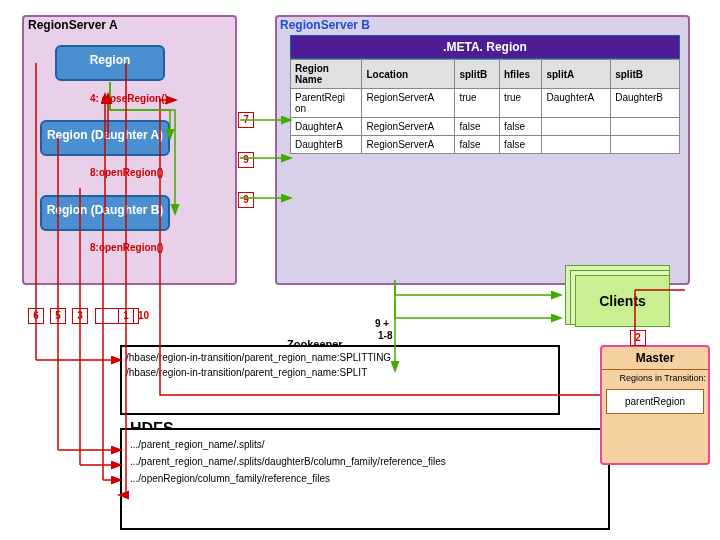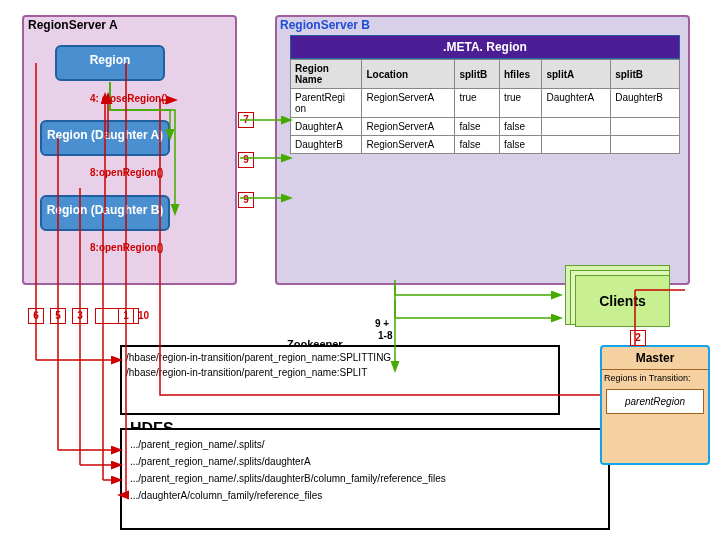--- a/index.html
+++ b/index.html
@@ -222,43 +222,42 @@
     }
 
     
     .master-box {
       position: absolute;
       left: 600px;
       top: 345px;
       width: 110px;
       height: 120px;
       background: #f5d0a0;
-      border: 2px solid #0ea5e9;
+      border: 2px solid #ec4899;
       border-radius: 4px;
     }
     .master-label {
       text-align: center;
       font-weight: bold;
       font-size: 12px;
       padding: 4px 0;
       border-bottom: 1px solid #a06020;
     }
     .regions-in-transition-label {
       font-size: 9px;
-      text-align: left;
+      text-align: right;
       padding: 3px 2px 2px;
     }
     .parent-region-box {
       margin: 4px;
       border: 1px solid #a06020;
       background: #fff;
       text-align: center;
       font-size: 10px;
       padding: 6px 14px;
-      font-style: italic;
     }
 
     
     .num-label {
       position: absolute;
       background: #fff;
       border: 1px solid #c00;
       color: #c00;
       font-weight: bold;
       font-size: 10px;
@@ -357,23 +356,22 @@
   <div class="zookeeper-box"></div>
   <div class="zookeeper-text">
     <div>/hbase/region-in-transition/parent_region_name:SPLITTING</div>
     <div>/hbase/region-in-transition/parent_region_name:SPLIT</div>
   </div>
 
   <div class="hdfs-label">HDFS</div>
   <div class="hdfs-box"></div>
   <div class="hdfs-text">
     <div>.../parent_region_name/.splits/</div>
-    <div>.../parent_region_name/.splits/daughterA</div>
     <div>.../parent_region_name/.splits/daughterB/column_family/reference_files</div>
-    <div>.../daughterA/column_family/reference_files</div>
+    <div>.../openRegion/column_family/reference_files</div>
   </div>
 
   <div class="master-box">
     <div class="master-label">Master</div>
     <div class="regions-in-transition-label">Regions in Transition:</div>
     <div class="parent-region-box">parentRegion</div>
   </div>
 
   <div class="num-label" style="left:28px; top:308px;">6</div>
   <div class="num-label" style="left:50px; top:308px;">5</div>

